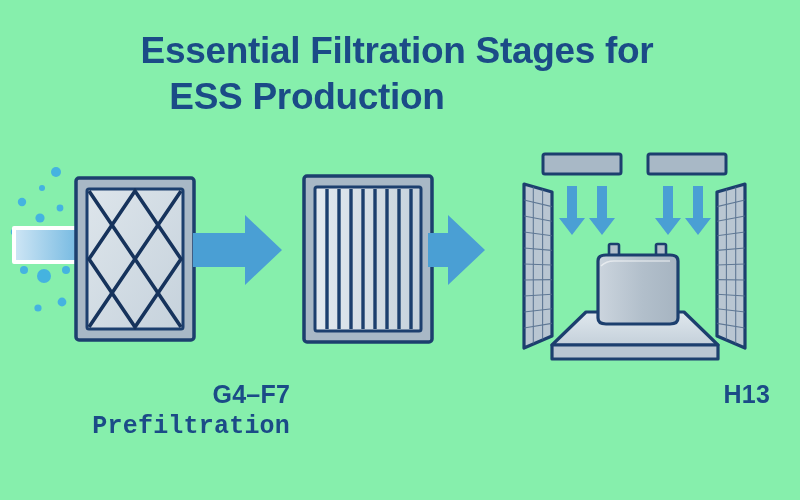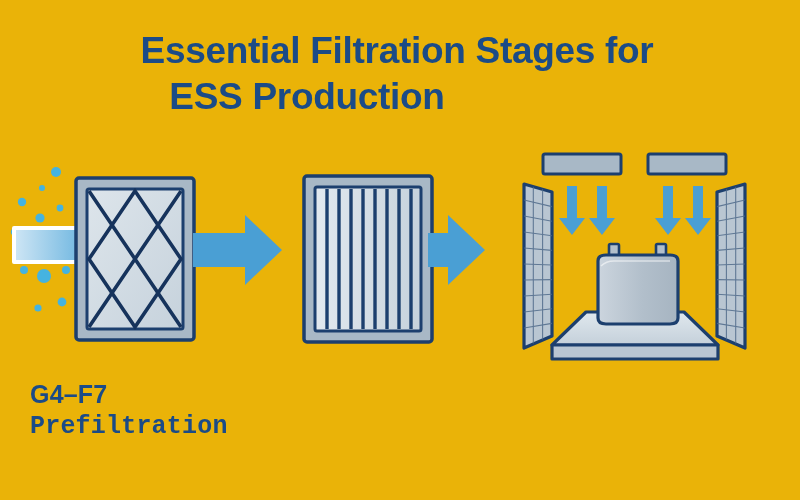--- a/index.html
+++ b/index.html
@@ -13,21 +13,21 @@
     overflow: hidden;
     background: #fdf8ec;
     font-family: "Liberation Sans", sans-serif;
     -webkit-font-smoothing: antialiased;
   }
 
   #infographic {
     position: relative;
     width: 800px;
     height: 500px;
-    background: #eab308;
+    background: #86efac;
   }
 
   
   .title-block {
     position: absolute;
     left: 0;
     top: 28px;
     width: 800px;
     text-align: center;
     padding: 0 60px;
@@ -59,21 +59,21 @@
   
   .captions {
     position: absolute;
     left: 0;
     top: 378px;
     width: 800px;
     height: 90px;
   }
   .caption {
     position: absolute;
-    text-align: left;
+    text-align: right;
     color: #1b4b87;
     font-family: "Liberation Sans", sans-serif;
   }
   .caption .code {
     display: block;
     font-size: 25px;
     font-weight: bold;
     line-height: 32px;
     letter-spacing: 0.2px;
   }
@@ -250,17 +250,18 @@
 
   <div class="captions">
 
     <div class="caption caption-1">
       <span class="code">G4–F7</span>
       <span class="desc">Prefiltration</span>
     </div>
 
 
     <div class="caption caption-3">
+      <span class="code">H13</span>
     </div>
 
   </div>
 
 </div>
 
 </body></html>

